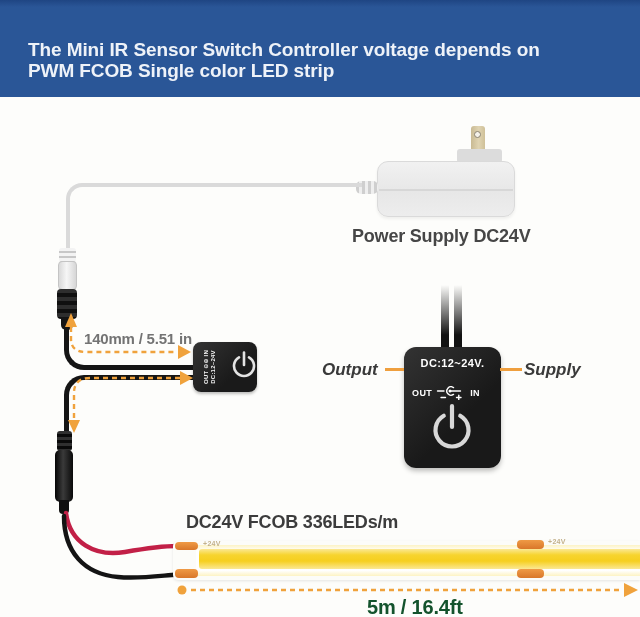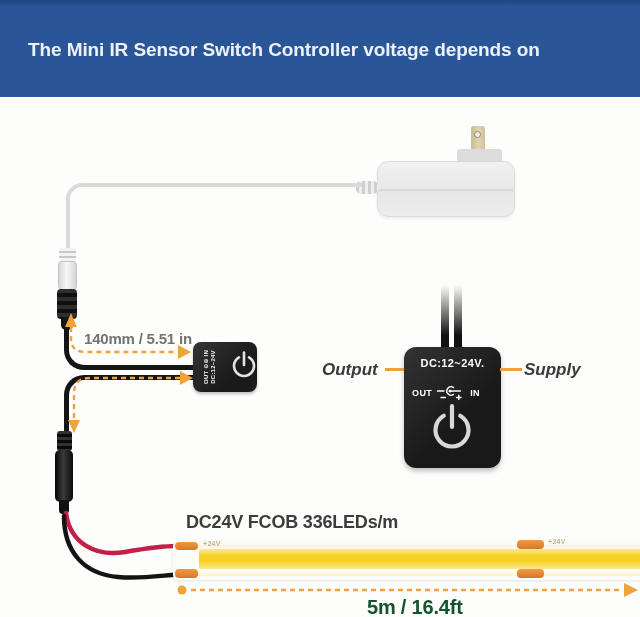--- a/index.html
+++ b/index.html
@@ -95,28 +95,30 @@
 
   svg{display:block;}
 </style>
 </head>
 <body>
 
 <div class="canvas">
 
   <div class="abs banner">
     <div class="l1">The Mini IR Sensor Switch Controller voltage depends on</div>
+    <div class="l2">PWM FCOB Single color LED strip</div>
   </div>
 
   <div class="abs blade"></div>
   <div class="abs blade-hole"></div>
   <div class="abs blade-base"></div>
   <div class="abs psu-body"></div>
   <div class="abs psu-seam"></div>
   <div class="abs psu-relief"></div>
+  <div class="abs psu-label">Power Supply DC24V</div>
 
   <div class="abs cable-white"></div>
   <div class="abs conn-white-ribs"></div>
   <div class="abs conn-white-barrel"></div>
   <div class="abs conn-black-plug"></div>
   <div class="abs plug-taper"></div>
   <div class="abs cable-black-1"></div>
   <div class="abs cable-black-2"></div>
   <div class="abs conn2-ribs"></div>
   <div class="abs conn2-barrel"></div>

